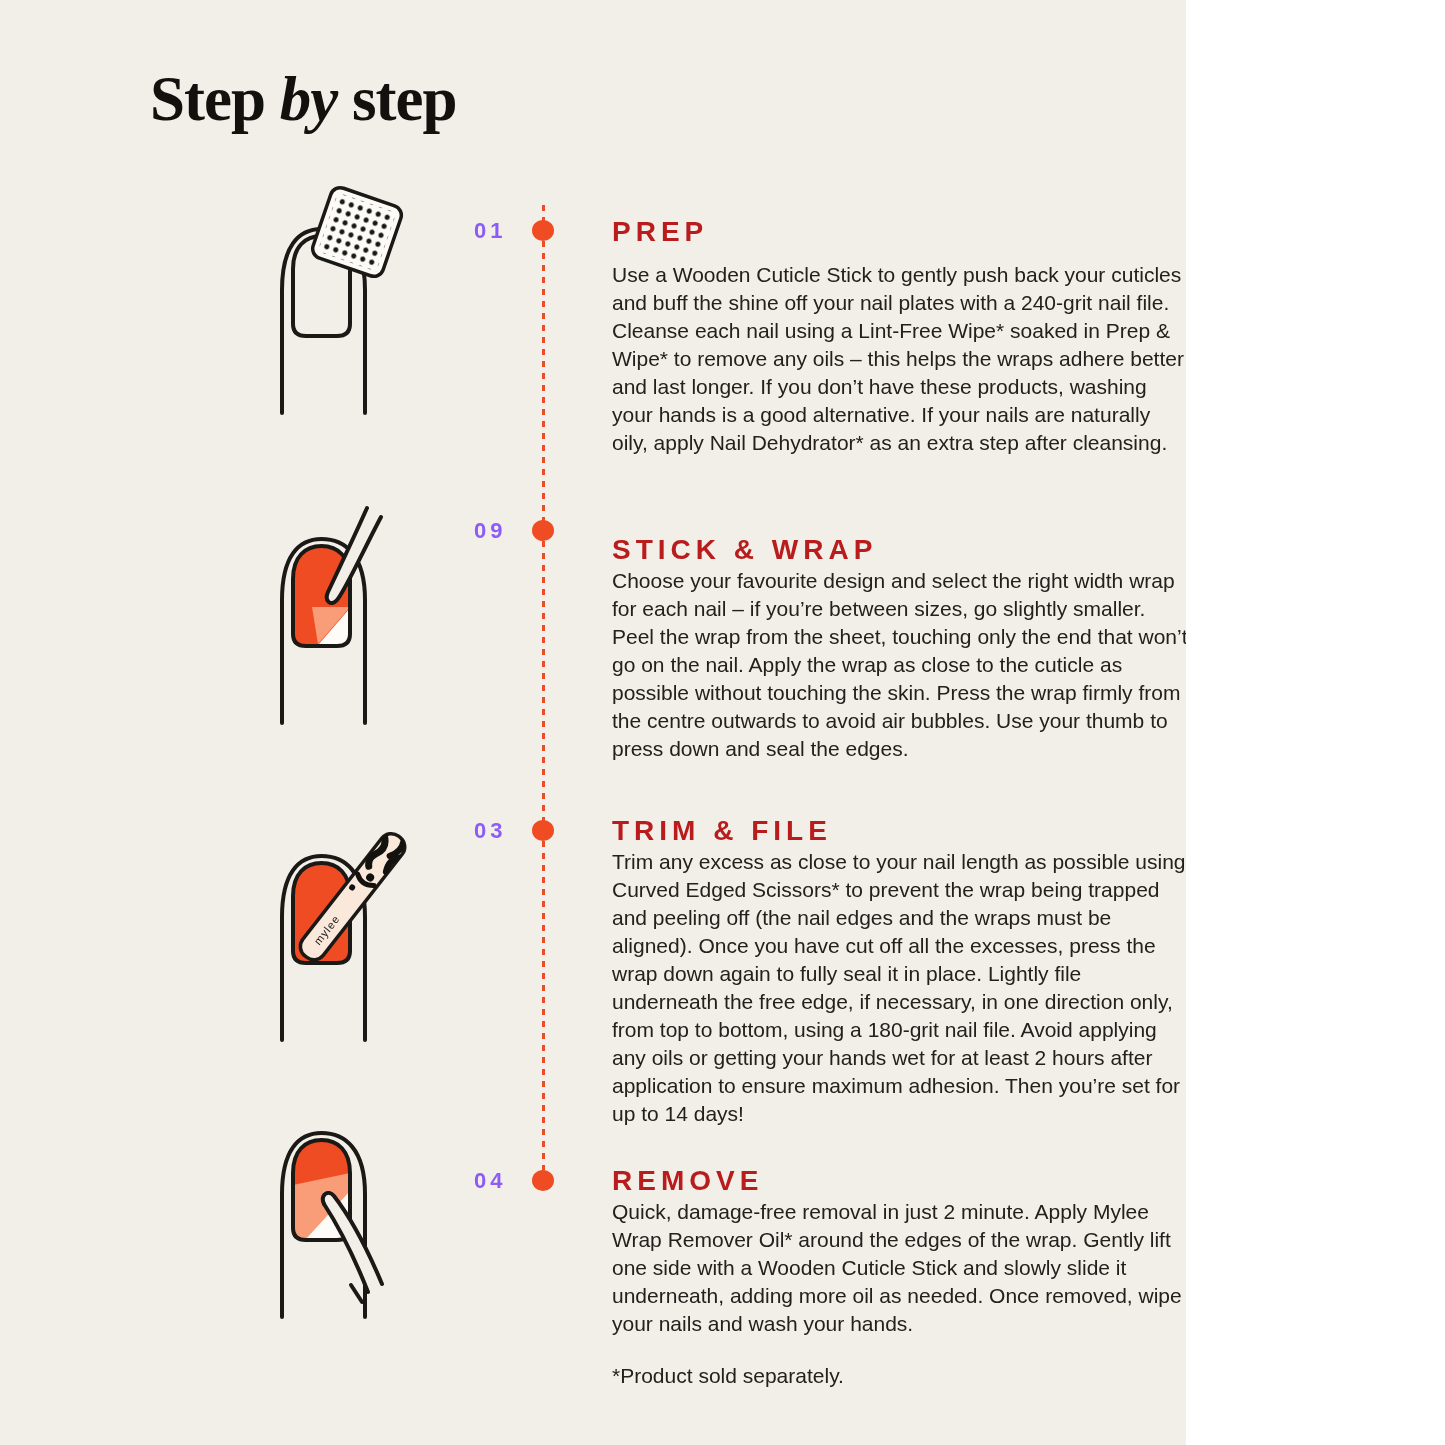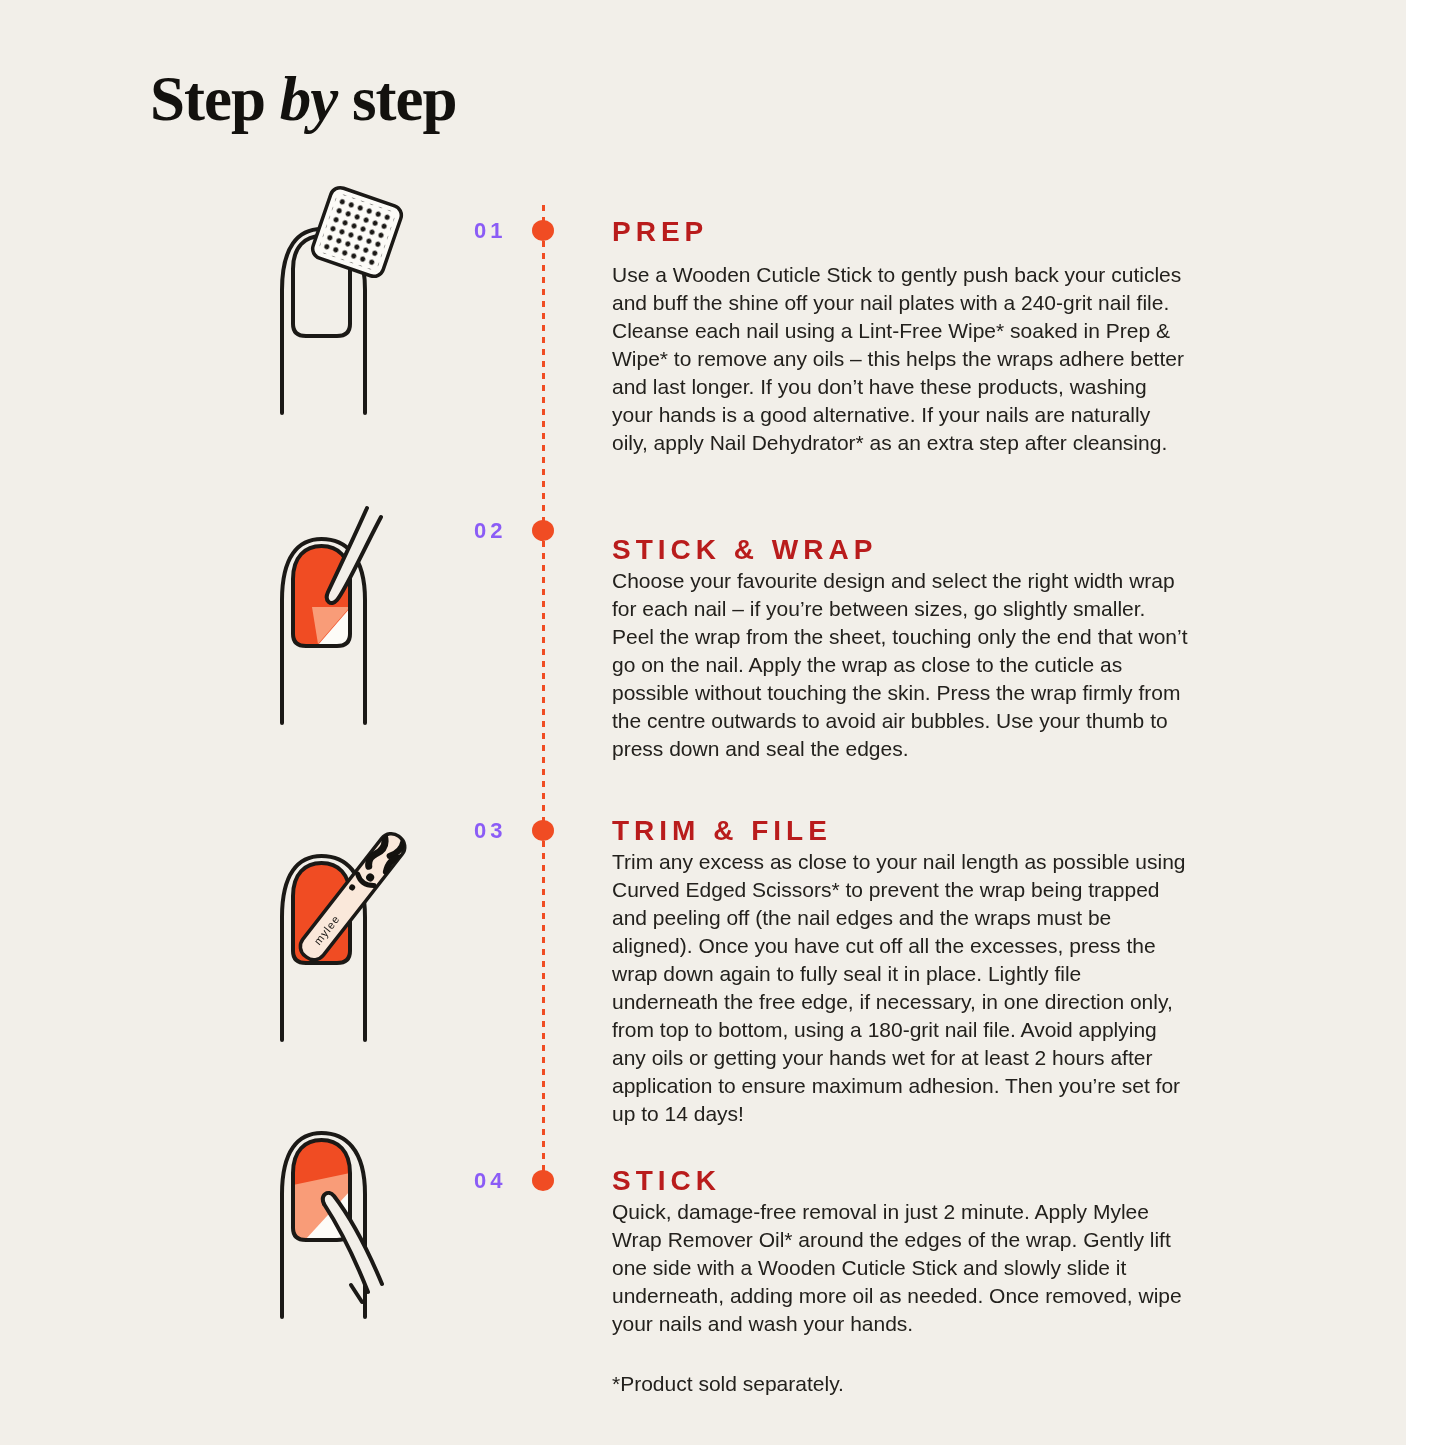--- a/index.html
+++ b/index.html
@@ -1,17 +1,17 @@
 <!DOCTYPE html>
 <html><head>
 <meta charset="utf-8">
 <style>
   html,body { margin:0; padding:0; }
   .canvas {
-    position:relative; width:1406px; height:1445px;
+    position:relative; width:1186px; height:1445px;
     background:#F2EFE9; overflow:hidden;
     font-family:"Liberation Sans", sans-serif;
     color:#23211D;
   }
   .page-title {
     position:absolute; left:150px; top:68px;
     font-family:"Liberation Serif", serif;
     font-weight:700; font-size:63px; letter-spacing:-1px;
     color:#13110E; line-height:1;
   }
@@ -31,38 +31,38 @@
   }
   .steptext { position:absolute; left:612px; width:578px; }
   .steptitle {
     font-size:28px; font-weight:700; letter-spacing:5px;
     color:#b91c1c; line-height:27px;
   }
   .stepbody {
     margin-top:4px; font-size:21px; line-height:28px; color:#23211D;
   }
   .stepbody.flush { margin-top:16px; }
-  .footnote { margin-top:32px; font-size:21px; line-height:28px; color:#23211D; }
+  .footnote { margin-top:24px; font-size:21px; line-height:28px; color:#23211D; }
   .illus { position:absolute; left:265px; width:180px; height:250px; }
 </style>
 </head>
 <body>
 
 <div class="canvas">
 
   <div class="page-title"><span>Step </span><span class="it">by</span><span> step</span></div>
 
   <div class="timeline"></div>
   <div class="tdot" style="top:220px"></div>
   <div class="tdot" style="top:520px"></div>
   <div class="tdot" style="top:820px"></div>
   <div class="tdot" style="top:1170px"></div>
 
   <div class="stepnum" style="top:220px">01</div>
-  <div class="stepnum" style="top:520px">02</div>
+  <div class="stepnum" style="top:520px">09</div>
   <div class="stepnum" style="top:820px">03</div>
   <div class="stepnum" style="top:1170px">04</div>
 
   <svg class="illus" style="top:185px" viewBox="0 0 180 250">
     <defs>
       <pattern id="bufdots" width="9.5" height="9.5" patternUnits="userSpaceOnUse">
         <circle cx="4.75" cy="4.75" r="2.5" fill="#1B1916"></circle>
       </pattern>
     </defs>
     <path d="M 17 228 L 17 105 C 17 62 33 44 56.5 44 C 80 44 100 60 100 105 L 100 228" fill="none" stroke="#1B1916" stroke-width="4" stroke-linecap="round"></path>
@@ -148,18 +148,18 @@
     <div class="steptitle">STICK &amp; WRAP</div>
     <div class="stepbody">Choose your favourite design and select the right width wrap for each nail – if you’re between sizes, go slightly smaller. Peel the wrap from the sheet, touching only the end that won’t go on the nail. Apply the wrap as close to the cuticle as possible without touching the skin. Press the wrap firmly from the centre outwards to avoid air bubbles. Use your thumb to press down and seal the edges.</div>
   </div>
 
   <div class="steptext" style="top:817px">
     <div class="steptitle">TRIM &amp; FILE</div>
     <div class="stepbody">Trim any excess as close to your nail length as possible using Curved Edged Scissors* to prevent the wrap being trapped and peeling off (the nail edges and the wraps must be aligned). Once you have cut off all the excesses, press the wrap down again to fully seal it in place. Lightly file underneath the free edge, if necessary, in one direction only, from top to bottom, using a 180-grit nail file. Avoid applying any oils or getting your hands wet for at least 2 hours after application to ensure maximum adhesion. Then you’re set for up to 14 days!</div>
   </div>
 
   <div class="steptext" style="top:1167px">
-    <div class="steptitle">STICK</div>
+    <div class="steptitle">REMOVE</div>
     <div class="stepbody">Quick, damage-free removal in just 2 minute. Apply Mylee Wrap Remover Oil* around the edges of the wrap. Gently lift one side with a Wooden Cuticle Stick and slowly slide it underneath, adding more oil as needed. Once removed, wipe your nails and wash your hands.</div>
     <div class="footnote">*Product sold separately.</div>
   </div>
 
 </div>
 
 </body></html>

